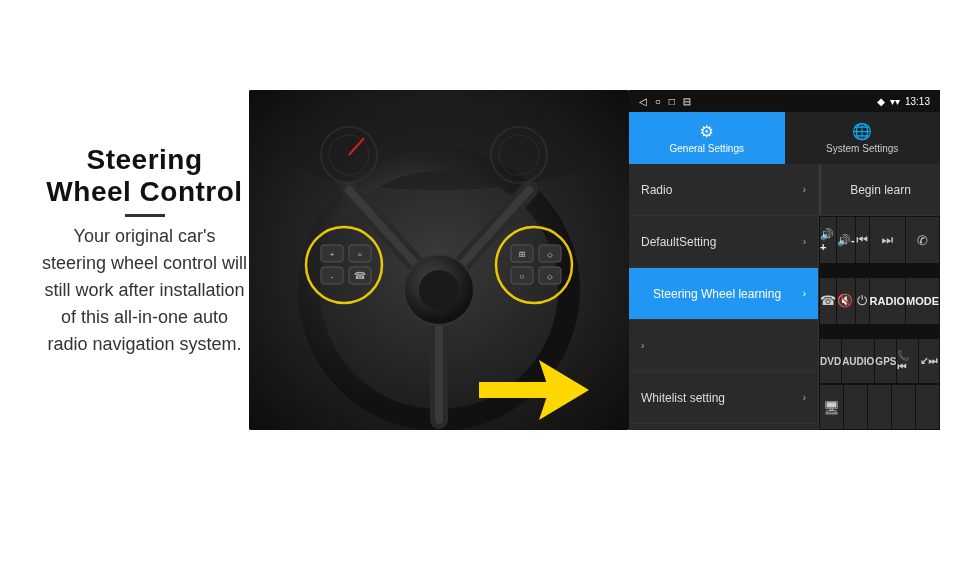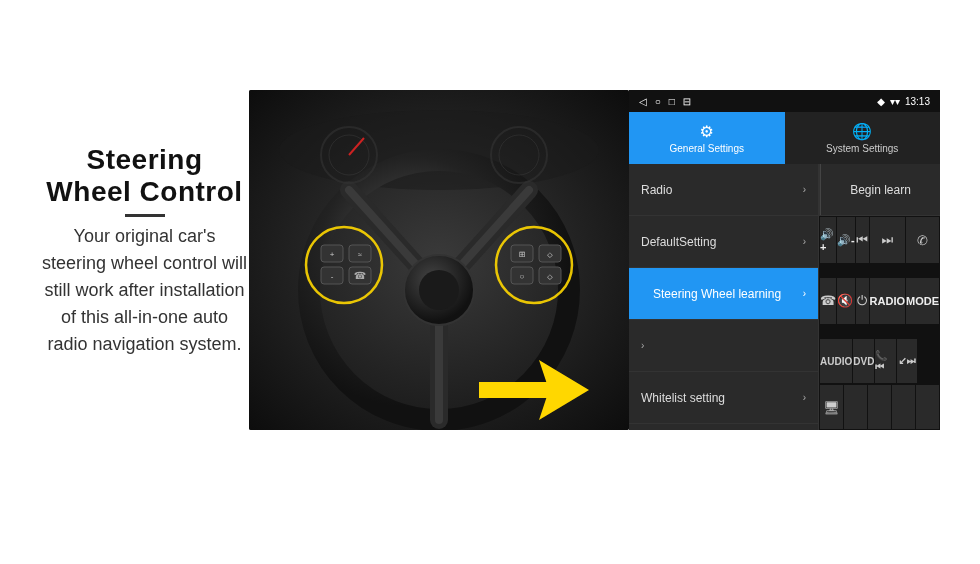--- a/index.html
+++ b/index.html
@@ -452,24 +452,27 @@
             <div class="ctrl-btn text-btn">
               <span>RADIO</span>
             </div>
             <div class="ctrl-btn text-btn">
               <span>MODE</span>
             </div>
           </div>
 
           <div class="bottom-row">
             <div class="bottom-btn">
+              <span>DVD</span>
+            </div>
+            <div class="bottom-btn">
               <span>AUDIO</span>
             </div>
             <div class="bottom-btn">
-              <span>DVD</span>
+              <span>GPS</span>
             </div>
             <div class="bottom-btn">
               <span>📞⏮</span>
             </div>
             <div class="bottom-btn">
               <span>↙⏭</span>
             </div>
           </div>
 
           <div class="extra-row">

